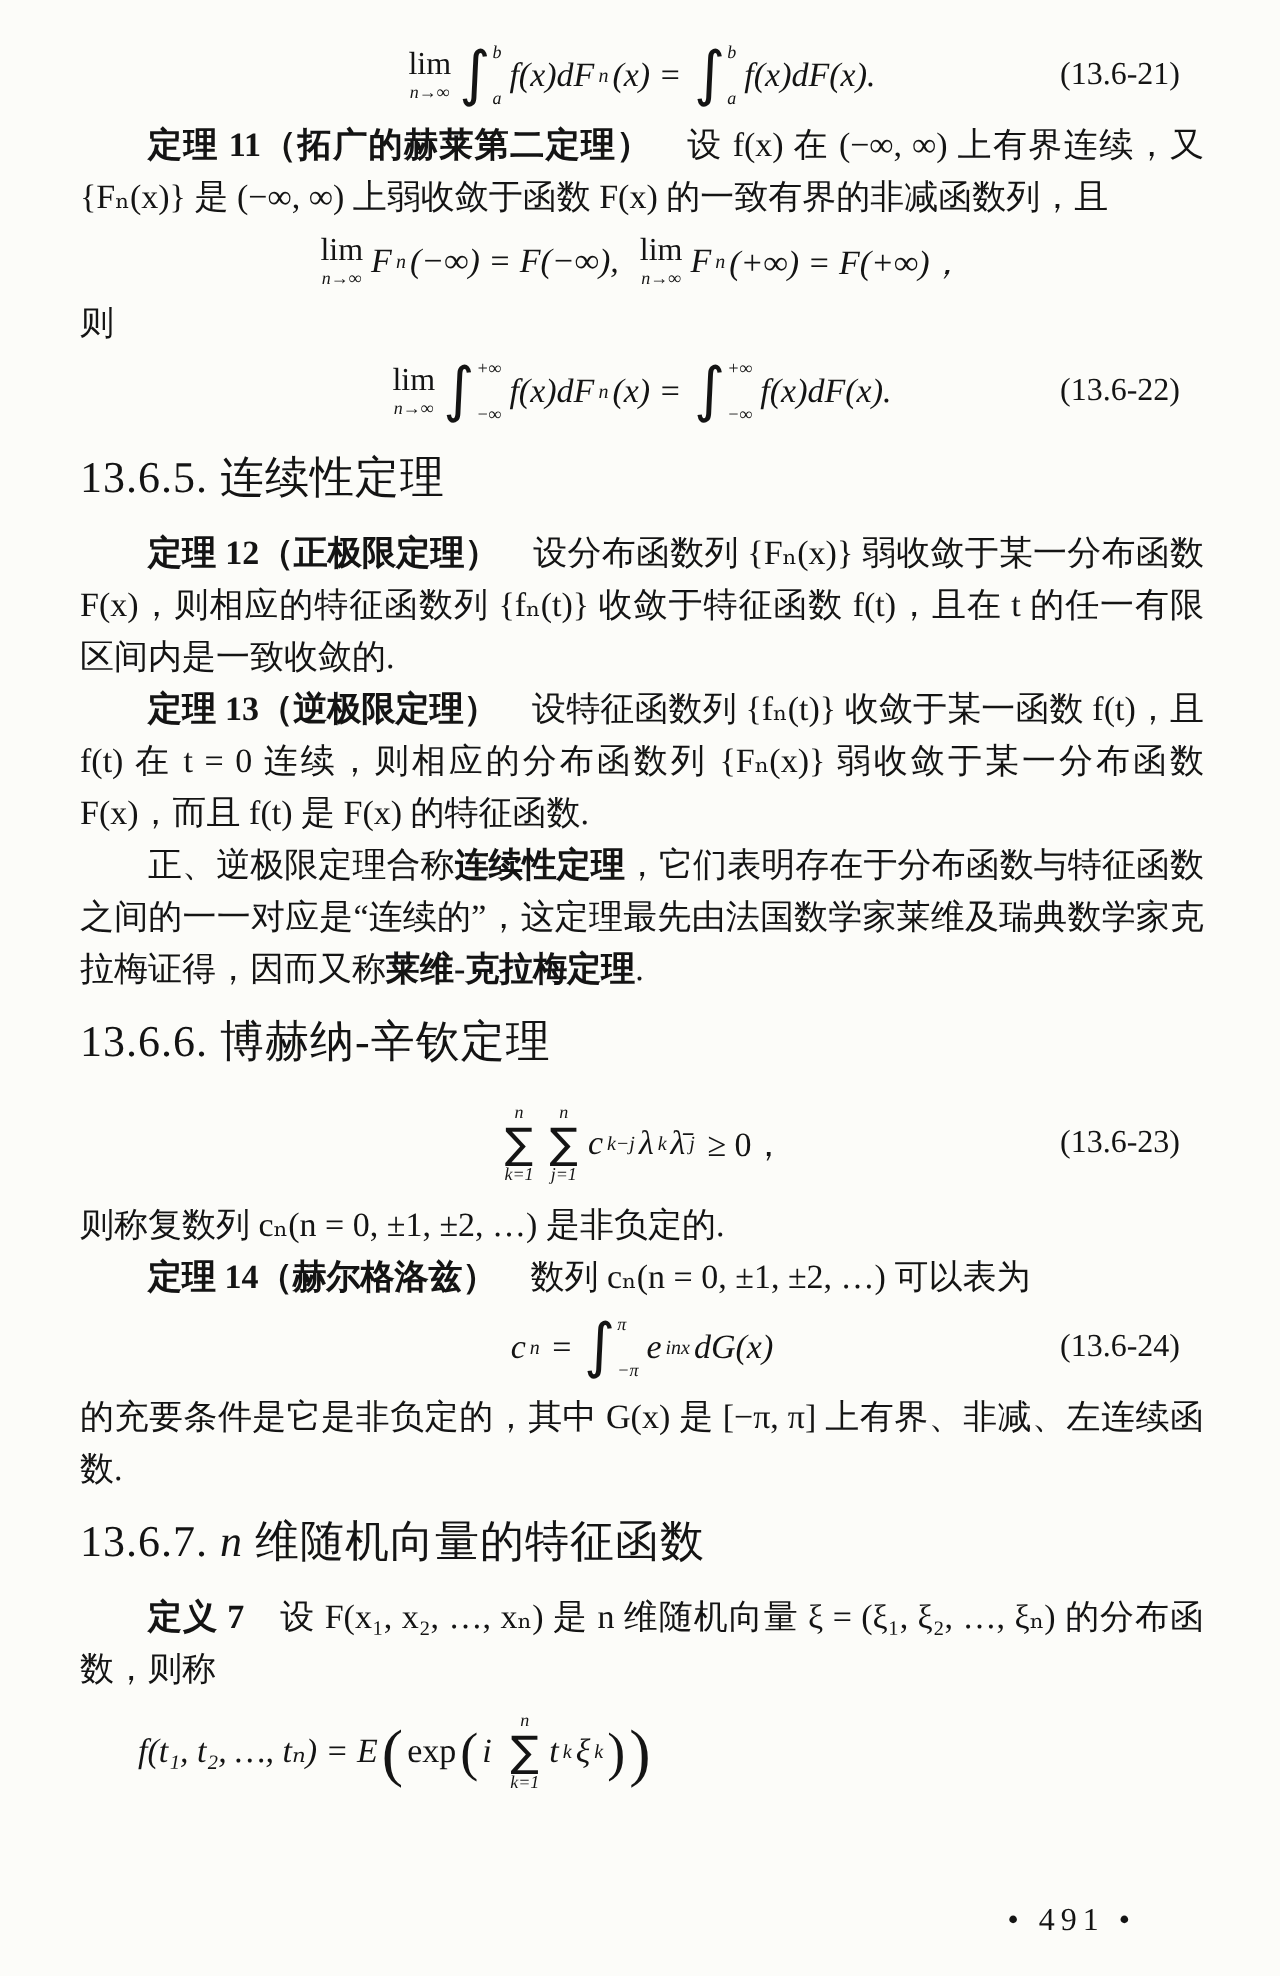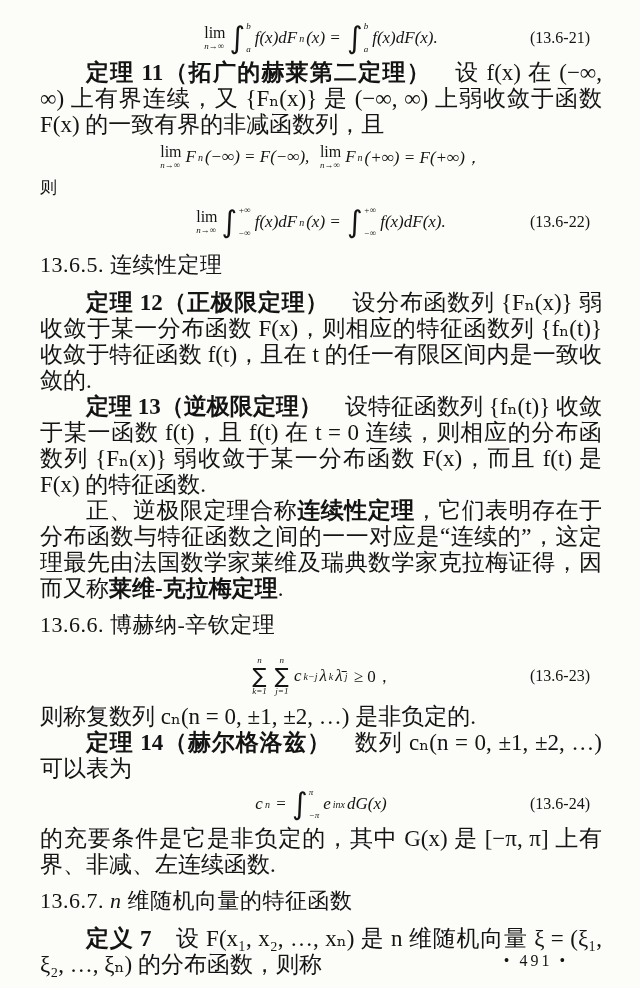--- a/index.html
+++ b/index.html
@@ -3,37 +3,37 @@
 <meta charset="utf-8">
 <style>
   html,body{margin:0;padding:0;}
   body{
     width:640px;height:988px;
     background:#fcfcf9;color:#141414;
     font-family:"Liberation Serif","DejaVu Serif",serif;
     position:relative;overflow:hidden;
   }
   .page{padding:16px 38px 0 40px;}
-  p.para{font-size:23px;line-height:26px;text-align:justify;margin:0;}
+  p.para{font-size:17px;line-height:26px;text-align:justify;margin:0;}
   .indent{text-indent:2em;}
   .bold{font-weight:bold;}
   .ital{font-style:italic;}
   h2.sec{font-size:22px;font-weight:normal;margin:8px 0 10px 0;line-height:30px;letter-spacing:0.5px;}
   p.then{font-size:17px;line-height:24px;margin:0;}
 
   
   .eqrow{position:relative;display:flex;justify-content:center;align-items:center;
          font-size:17px;margin:2px 0;min-height:40px;}
   .eqrow .eqno{position:absolute;right:12px;font-style:normal;font-size:16px;}
   .m{font-style:italic;margin:0 1px;white-space:pre;}
   .mr{font-style:normal;margin:0 1px;white-space:pre;}
   sub.m{font-size:10px;font-style:italic;}
   sup.m{font-size:10px;font-style:italic;}
 
-  .lim{display:inline-flex;flex-direction:column;line-height:1;
+  .lim{display:inline-flex;flex-direction:column;align-items:center;line-height:1;
        font-style:normal;margin:0 3px 0 1px;}
   .lim .l1{font-size:16px;}
   .lim .l2{font-size:9px;font-style:italic;margin-top:1px;}
 
   .integ{display:inline-flex;align-items:stretch;font-style:normal;margin:0 1px;}
   .integ .isign{font-size:30px;line-height:34px;font-family:"DejaVu Sans",sans-serif;}
   .integ .ilims{display:inline-flex;flex-direction:column;justify-content:space-between;
                 font-size:9px;font-style:italic;line-height:1;padding:1px 0;margin:0 2px 0 1px;}
 
   .sum{display:inline-flex;flex-direction:column;align-items:center;line-height:1;

